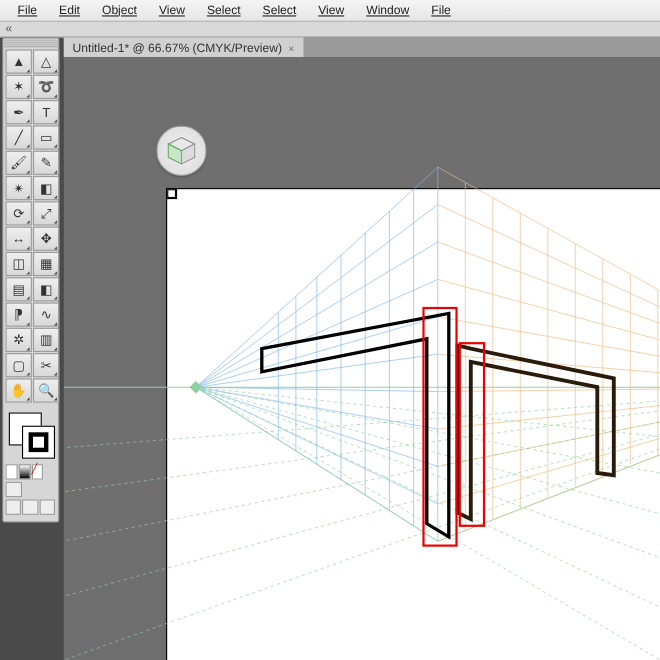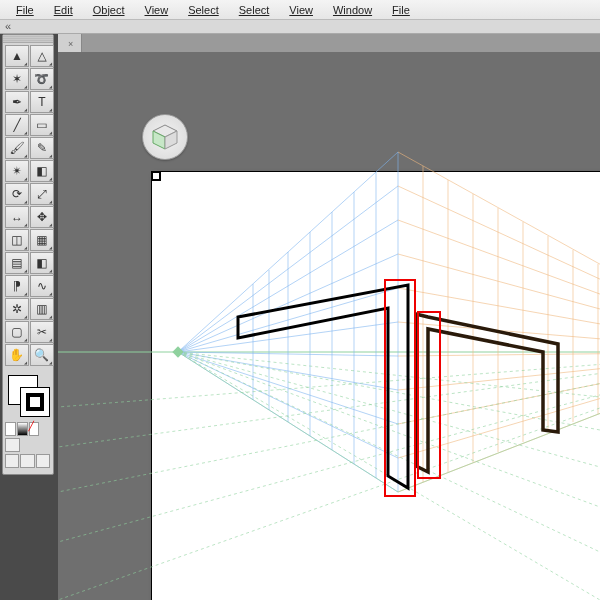--- a/index.html
+++ b/index.html
@@ -197,20 +197,21 @@
   </div>
   <div class="modes" style="padding-top:0;">
     <div class="m" style="background:#eee;"></div>
     <div class="m" style="background:#eee;"></div>
     <div class="m" style="background:#eee;"></div>
   </div>
 </div>
 
 <div class="tabrow">
   <div class="tab">
+    <span>Untitled-1* @ 66.67% (CMYK/Preview)</span>
     <span class="x">×</span>
   </div>
 </div>
 
 <div class="canvaswrap">
   <div class="paper">
     <div class="cornerchip"></div>
   </div>
 
   <svg class="perspective-svg" viewBox="0 0 542 548" preserveAspectRatio="none">

